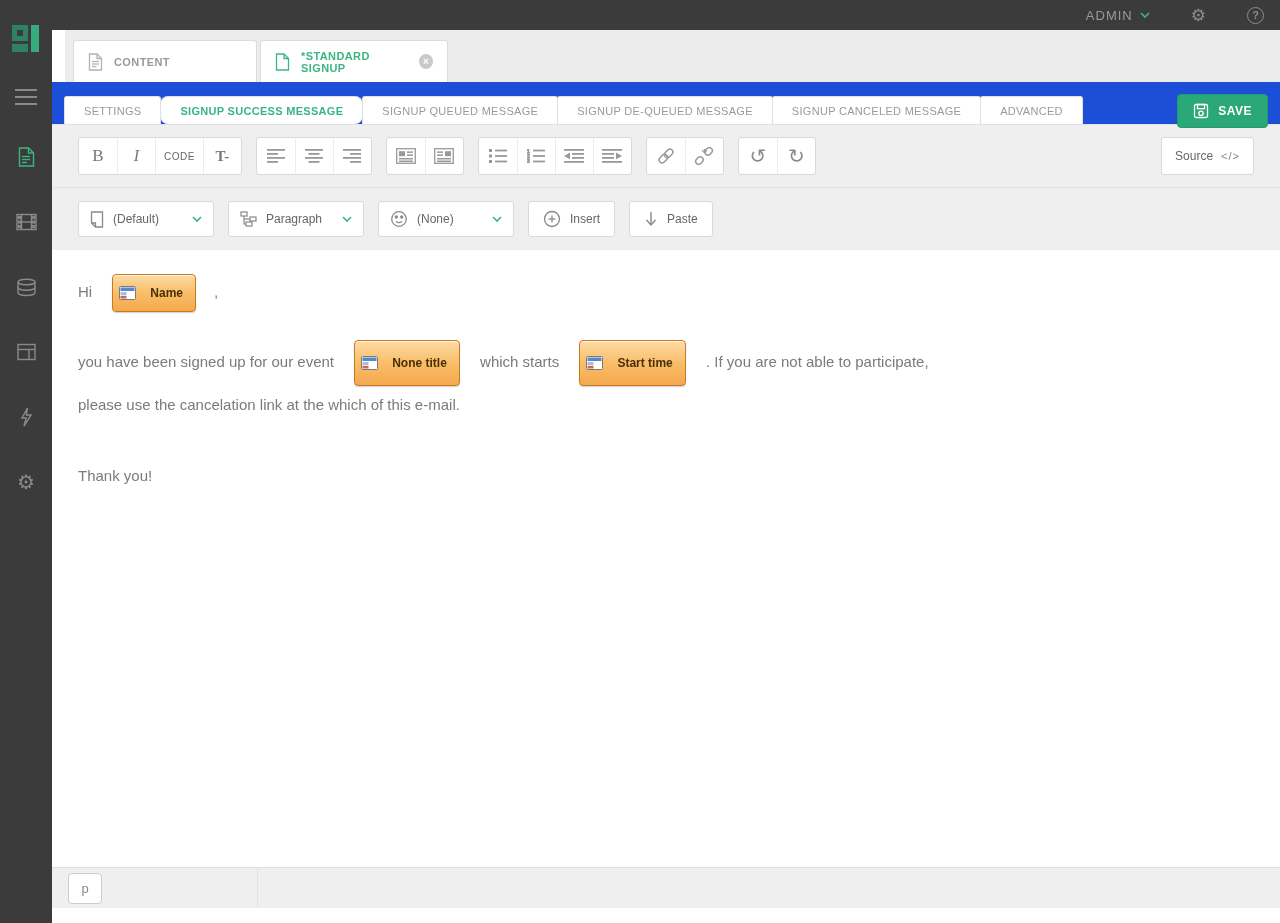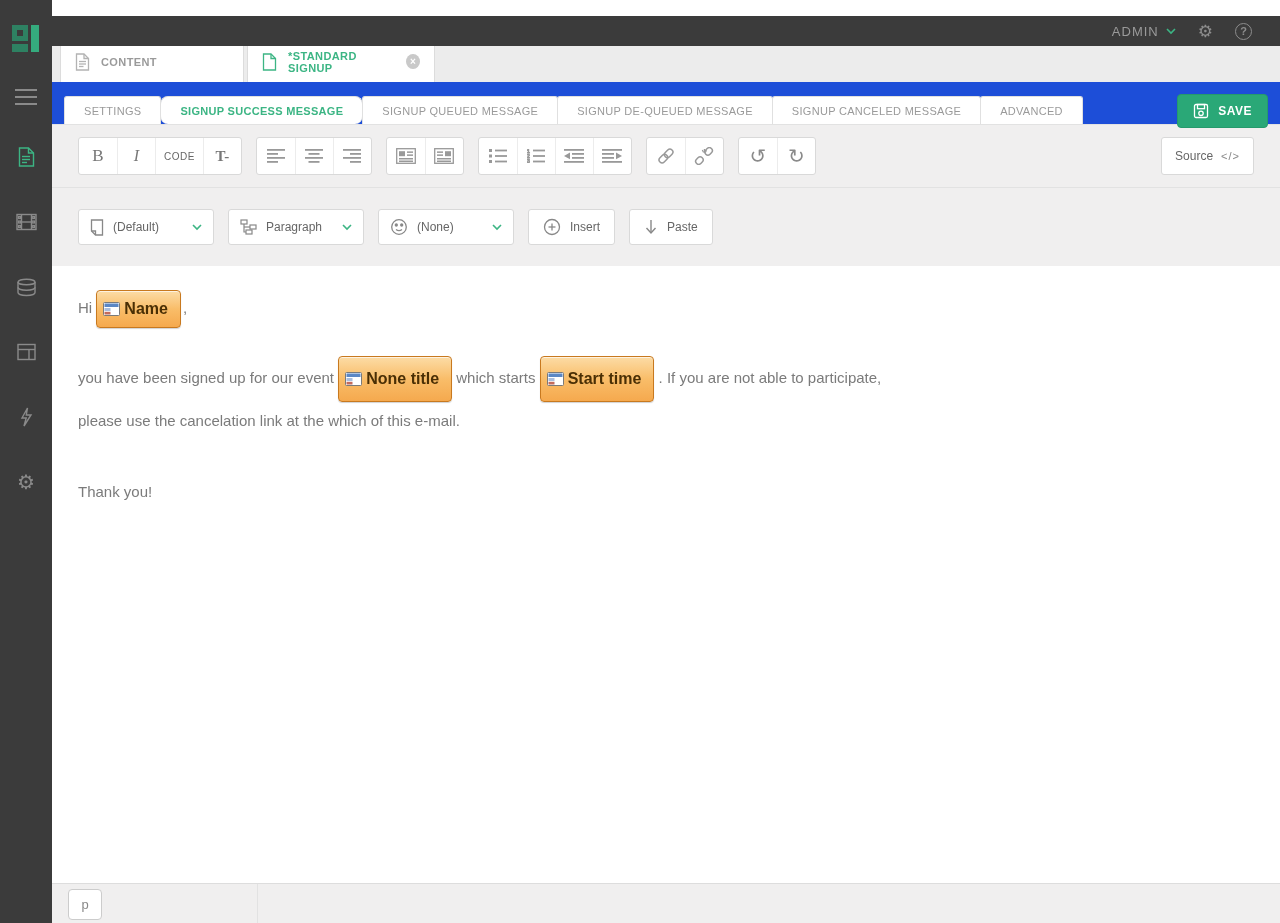--- a/index.html
+++ b/index.html
@@ -1,21 +1,21 @@
 <!DOCTYPE html>
 <html><head>
 <meta charset="utf-8">
 <style>
   * { margin:0; padding:0; box-sizing:border-box; }
   html,body { width:1280px; height:923px; overflow:hidden;
     font-family:"Liberation Sans", sans-serif; background:#fff; }
 
   
-  .topbar { position:absolute; left:0; top:16px; right:0; height:30px; background:#3b3b3b; z-index:5;
-    display:flex; align-items:center; justify-content:flex-end; padding-right:28px; gap:22px; }
+  .topbar { position:absolute; left:0; top:0; right:0; height:30px; background:#3b3b3b; z-index:5;
+    display:flex; align-items:center; justify-content:flex-end; padding-right:16px; gap:41px; }
   .admin { display:flex; align-items:center; gap:7px; color:#9a9a9a; font-size:13px; letter-spacing:1px; cursor:pointer; }
   .top-icon { color:#8d8d8d; display:flex; align-items:center; cursor:pointer; }
   .gear-glyph { font-size:17px; line-height:1; }
   .help-circle { width:17px; height:17px; border:1.5px solid #8d8d8d; border-radius:50%;
     display:flex; align-items:center; justify-content:center; font-size:11px; font-weight:bold; }
 
   .sidebar { position:absolute; left:0; top:0; width:52px; height:923px; background:#3b3b3b; z-index:6; }
   .logo { position:absolute; left:12px; top:25px; width:27px; height:27px; }
   .logo div { position:absolute; }
   .logo-sq { left:0; top:0; width:16px; height:16px; background:#2e8162; }
@@ -26,21 +26,21 @@
   .hamburger span { display:block; height:2px; background:#8a8a8a; margin-bottom:5px; }
   .side-icons { position:absolute; left:0; top:146px; width:52px; display:flex; flex-direction:column; align-items:center; gap:43px; }
   .side-item { width:24px; height:22px; display:flex; align-items:center; justify-content:center; cursor:pointer; }
   .side-item svg { stroke:#8a8a8a; fill:none; stroke-width:1.4; }
   .side-item.active svg { stroke:#3cb584; }
   .gear-bottom { color:#8a8a8a; font-size:20px; line-height:1; }
 
   
   .main { position:absolute; left:52px; top:30px; width:1228px; height:893px; }
 
-  .tabstrip { height:52px; background:#ececec; display:flex; align-items:flex-end; padding-left:8px; }
+  .tabstrip { height:52px; background:#ececec; display:flex; align-items:flex-end; padding-left:8px;margin-left:13px; }
   .tab { height:42px; width:184px; background:#fff; border:1px solid #dcdcdc; border-bottom:none;
     border-radius:3px 3px 0 0; display:flex; align-items:center; gap:11px; padding:0 14px; margin-right:3px;
     font-size:11px; font-weight:bold; letter-spacing:.4px; color:#9a9a9a; cursor:pointer; }
   .tab.active { color:#3cb584; width:188px; }
   .tab svg { flex:none; }
   .tab-close { margin-left:auto; width:15px; height:15px; border-radius:50%; background:#c9c9c9; color:#fff;
     font-size:10px; display:flex; align-items:center; justify-content:center; cursor:pointer; }
   .tab-close::before { content:"×"; font-weight:bold; }
 
   .header { height:42px; background:#1d4ed8; position:relative; }
@@ -48,21 +48,21 @@
     border:1px solid #259a6c; border-radius:4px; color:#fff; font-size:12px; font-weight:bold; letter-spacing:.5px;
     display:flex; align-items:center; gap:9px; cursor:pointer; }
   .subtabs { position:absolute; left:12px; bottom:0; display:flex; align-items:flex-end; }
   .subtab { height:28px; padding:0 19px; background:#fff; border:1px solid #e0e0e0; border-bottom:none;
     border-radius:3px 3px 0 0; margin-right:-1px; display:flex; align-items:center;
     font-size:11px; letter-spacing:.3px; color:#9a9a9a; cursor:pointer; white-space:nowrap; }
   .subtab.active { color:#3cb584; font-weight:bold;border-radius:8px; }
 
   .toolbar { background:#f0efef; border-top:1px solid #e2e2e2; }
   .trow { display:flex; align-items:center; padding:13px 26px; height:62px; }
-  .trow2 { border-top:1px solid #e2e2e2; height:79px; gap:14px; }
+  .trow2 { border-top:1px solid #e2e2e2; height:63px; gap:14px; }
   .tgroup { display:flex; background:#fff; border:1px solid #d9d9d9; border-radius:3px; margin-right:14px; }
   .tbtn { min-width:38px; height:36px; display:flex; align-items:center; justify-content:center;
     border-left:1px solid #ececec; cursor:pointer; color:#777; }
   .tbtn:first-child { border-left:none; }
   .tbtn svg { stroke:#999; fill:none; }
   .tbtn .fillic { fill:#999; stroke:none; }
   .glyph-serif { font-family:"Liberation Serif", serif; font-size:17px; }
   .glyph-italic { font-family:"Liberation Serif", serif; font-style:italic; font-size:16px; }
   .glyph-code { font-size:10px; letter-spacing:.5px; padding:0 8px; color:#666; }
   .glyph-tminus { font-family:"Liberation Serif", serif; font-size:15px; font-weight:bold; padding:0 6px; }
@@ -77,25 +77,25 @@
   .chev { margin-left:auto; flex:none; }
   .abtn { display:flex; align-items:center; gap:9px; background:#fff; border:1px solid #d9d9d9;
     border-radius:3px; height:36px; padding:0 14px; cursor:pointer; font-size:12px; color:#666; }
   .abtn svg { stroke:#888; fill:none; flex:none; }
 
   
   .editor { background:#fff; height:617px; padding:24px 26px; font-size:15px; color:#7b7b7b; cursor:text; }
   .line { line-height:38px; white-space:nowrap; }
   .p1 { line-height:30px; margin-bottom:28px; }
   .p4 { line-height:24px; margin-top:40px; }
-  .token { display:inline-flex; align-items:center; gap:4px; padding:3px 12px 3px 6px;
+  .token { display:inline-flex; align-items:center; gap:14px; padding:3px 12px 3px 6px;
     border:1px solid #c8791f; border-radius:4px; vertical-align:middle; cursor:pointer;
     background:linear-gradient(#fcdca6, #f9bd69 50%, #f5a94e);
     box-shadow:inset 0 1px 0 rgba(255,255,255,.65), 0 1px 1px rgba(0,0,0,.18);
-    font-size:16px; font-weight:bold; color:#4a2f05; margin:0 0; }
+    font-size:12px; font-weight:bold; color:#4a2f05; margin:0 16px; }
   .comma { margin-left:2px; }
 
   
   .statusbar { height:41px; background:#f0efef; border-top:1px solid #ddd; position:relative;
     display:flex; align-items:center; padding-left:16px; }
   .el-path-btn { width:34px; height:31px; background:#fff; border:1px solid #ccc; border-radius:4px;
     display:flex; align-items:center; justify-content:center; font-size:13px; color:#888; cursor:pointer; }
   .sb-divider { position:absolute; left:205px; top:0; bottom:0; width:1px; background:#e2e2e2; }
 </style>
 </head>

